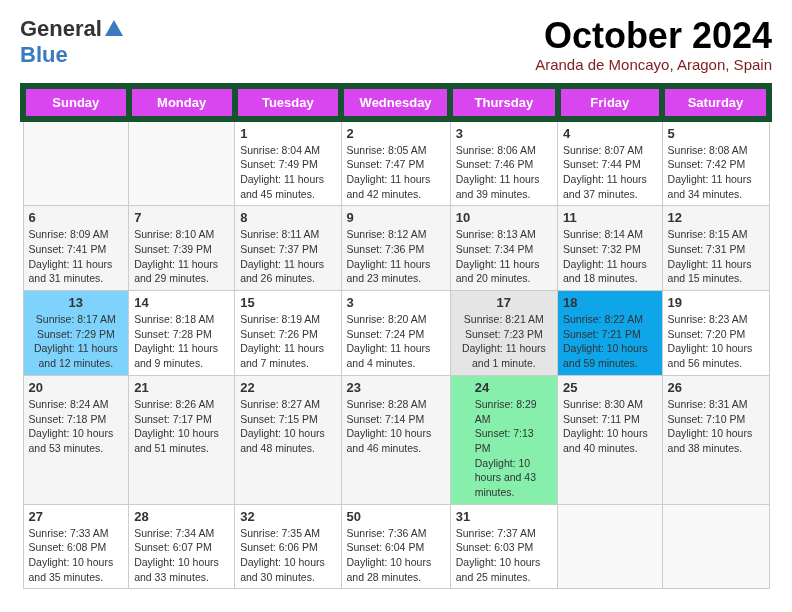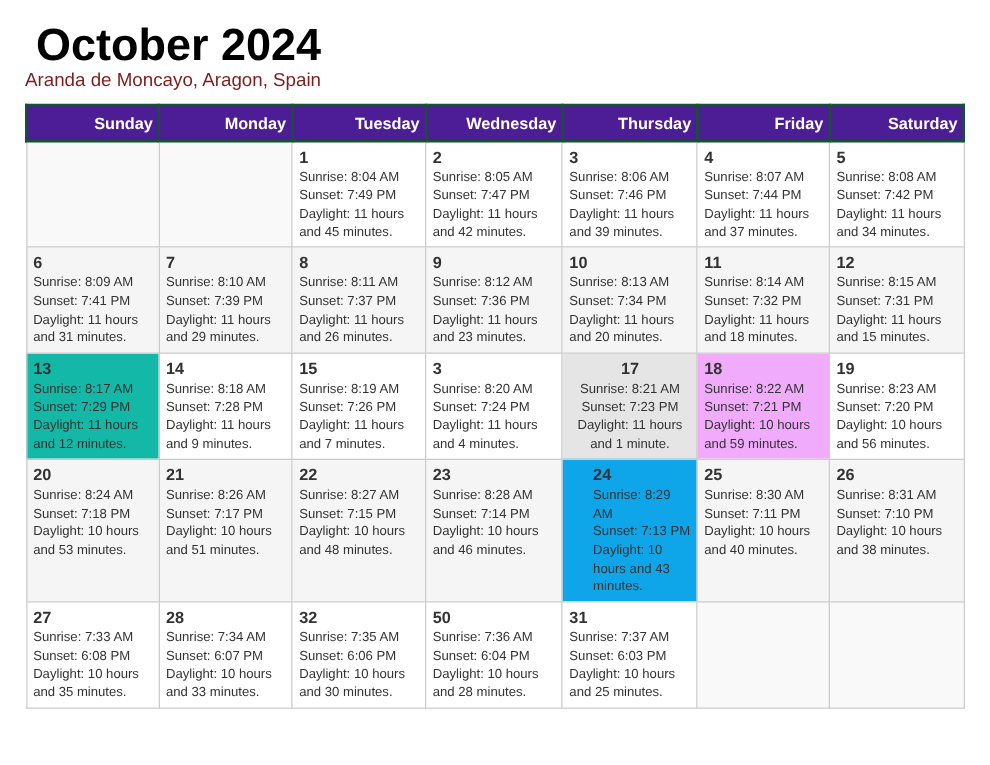--- a/index.html
+++ b/index.html
@@ -39,27 +39,27 @@
     }
     .location {
       font-size: 15px;
       color: #7f1d1d;
     }
     .calendar {
       width: 100%;
       border-collapse: collapse;
     }
     .calendar th {
-      background-color: #4c1d95;
+      background-color: #d946ef;
       color: #fff;
       font-size: 13px;
       font-weight: bold;
       padding: 6px 4px;
-      text-align: right;
-      border: 2px solid #14532d;
+      text-align: center;
+      border: 6px solid #14532d;
     }
     .calendar td {
       border: 1px solid #ccc;
       vertical-align: top;
       padding: 4px 5px;
       font-size: 11px;
       color: #333;
       width: 113px;
       min-height: 80px;
       background: #fff;
@@ -82,20 +82,33 @@
     }
     .empty-cell {
       background: #f9f9f9 !important;
     }
   </style>
 </head>
 <body>
 
 <div class="page">
   <div class="header">
+    <div class="logo">
+      <div class="logo-row">
+        <span style="font-size:22px;font-weight:bold;color:#333;">General</span>
+        <span style="display:inline-block;margin-left:3px;margin-top:2px;">
+          <svg width="18" height="16" viewBox="0 0 18 16">
+            <polygon points="9,0 18,16 0,16" fill="#3a7abf"></polygon>
+          </svg>
+        </span>
+      </div>
+      <div>
+        <span style="font-size:22px;font-weight:bold;color:#3a7abf;">Blue</span>
+      </div>
+    </div>
     <div class="title-block">
       <div class="month-title">October 2024</div>
       <div class="location">Aranda de Moncayo, Aragon, Spain</div>
     </div>
   </div>
 
   <table class="calendar">
     <thead>
       <tr>
       <th>Sunday</th>
@@ -156,41 +169,41 @@
           <td style="background: rgb(245, 245, 245);">
             <div class="day-num">11</div>
             <div class="day-info">Sunrise: 8:14 AM<br>Sunset: 7:32 PM<br>Daylight: 11 hours and 18 minutes.</div>
           </td>
           <td style="background: rgb(245, 245, 245);">
             <div class="day-num">12</div>
             <div class="day-info">Sunrise: 8:15 AM<br>Sunset: 7:31 PM<br>Daylight: 11 hours and 15 minutes.</div>
           </td>
         </tr>
         <tr>
-          <td style="background: #14b8a6;">
+          <td style="background: #7dd3fc; text-align: center;">
             <div class="day-num">13</div>
             <div class="day-info">Sunrise: 8:17 AM<br>Sunset: 7:29 PM<br>Daylight: 11 hours and 12 minutes.</div>
           </td>
           <td style="background: rgb(255, 255, 255);">
             <div class="day-num">14</div>
             <div class="day-info">Sunrise: 8:18 AM<br>Sunset: 7:28 PM<br>Daylight: 11 hours and 9 minutes.</div>
           </td>
           <td style="background: rgb(255, 255, 255);">
             <div class="day-num">15</div>
             <div class="day-info">Sunrise: 8:19 AM<br>Sunset: 7:26 PM<br>Daylight: 11 hours and 7 minutes.</div>
           </td>
           <td style="background: rgb(255, 255, 255);">
             <div class="day-num">3</div>
             <div class="day-info">Sunrise: 8:20 AM<br>Sunset: 7:24 PM<br>Daylight: 11 hours and 4 minutes.</div>
           </td>
           <td style="background: #e5e5e5; text-align: center;">
             <div class="day-num">17</div>
             <div class="day-info">Sunrise: 8:21 AM<br>Sunset: 7:23 PM<br>Daylight: 11 hours and 1 minute.</div>
           </td>
-          <td style="background: #f0abfc;">
+          <td style="background: #0ea5e9;">
             <div class="day-num">18</div>
             <div class="day-info">Sunrise: 8:22 AM<br>Sunset: 7:21 PM<br>Daylight: 10 hours and 59 minutes.</div>
           </td>
           <td style="background: rgb(255, 255, 255);">
             <div class="day-num">19</div>
             <div class="day-info">Sunrise: 8:23 AM<br>Sunset: 7:20 PM<br>Daylight: 10 hours and 56 minutes.</div>
           </td>
         </tr>
         <tr>
           <td style="background: rgb(245, 245, 245);">
@@ -202,21 +215,21 @@
             <div class="day-info">Sunrise: 8:26 AM<br>Sunset: 7:17 PM<br>Daylight: 10 hours and 51 minutes.</div>
           </td>
           <td style="background: rgb(245, 245, 245);">
             <div class="day-num">22</div>
             <div class="day-info">Sunrise: 8:27 AM<br>Sunset: 7:15 PM<br>Daylight: 10 hours and 48 minutes.</div>
           </td>
           <td style="background: rgb(245, 245, 245);">
             <div class="day-num">23</div>
             <div class="day-info">Sunrise: 8:28 AM<br>Sunset: 7:14 PM<br>Daylight: 10 hours and 46 minutes.</div>
           </td>
-          <td style="background: #0ea5e9; padding-left: 24px;">
+          <td style="background: #86efac; padding-left: 24px;">
             <div class="day-num">24</div>
             <div class="day-info">Sunrise: 8:29 AM<br>Sunset: 7:13 PM<br>Daylight: 10 hours and 43 minutes.</div>
           </td>
           <td style="background: rgb(245, 245, 245);">
             <div class="day-num">25</div>
             <div class="day-info">Sunrise: 8:30 AM<br>Sunset: 7:11 PM<br>Daylight: 10 hours and 40 minutes.</div>
           </td>
           <td style="background: rgb(245, 245, 245);">
             <div class="day-num">26</div>
             <div class="day-info">Sunrise: 8:31 AM<br>Sunset: 7:10 PM<br>Daylight: 10 hours and 38 minutes.</div>

